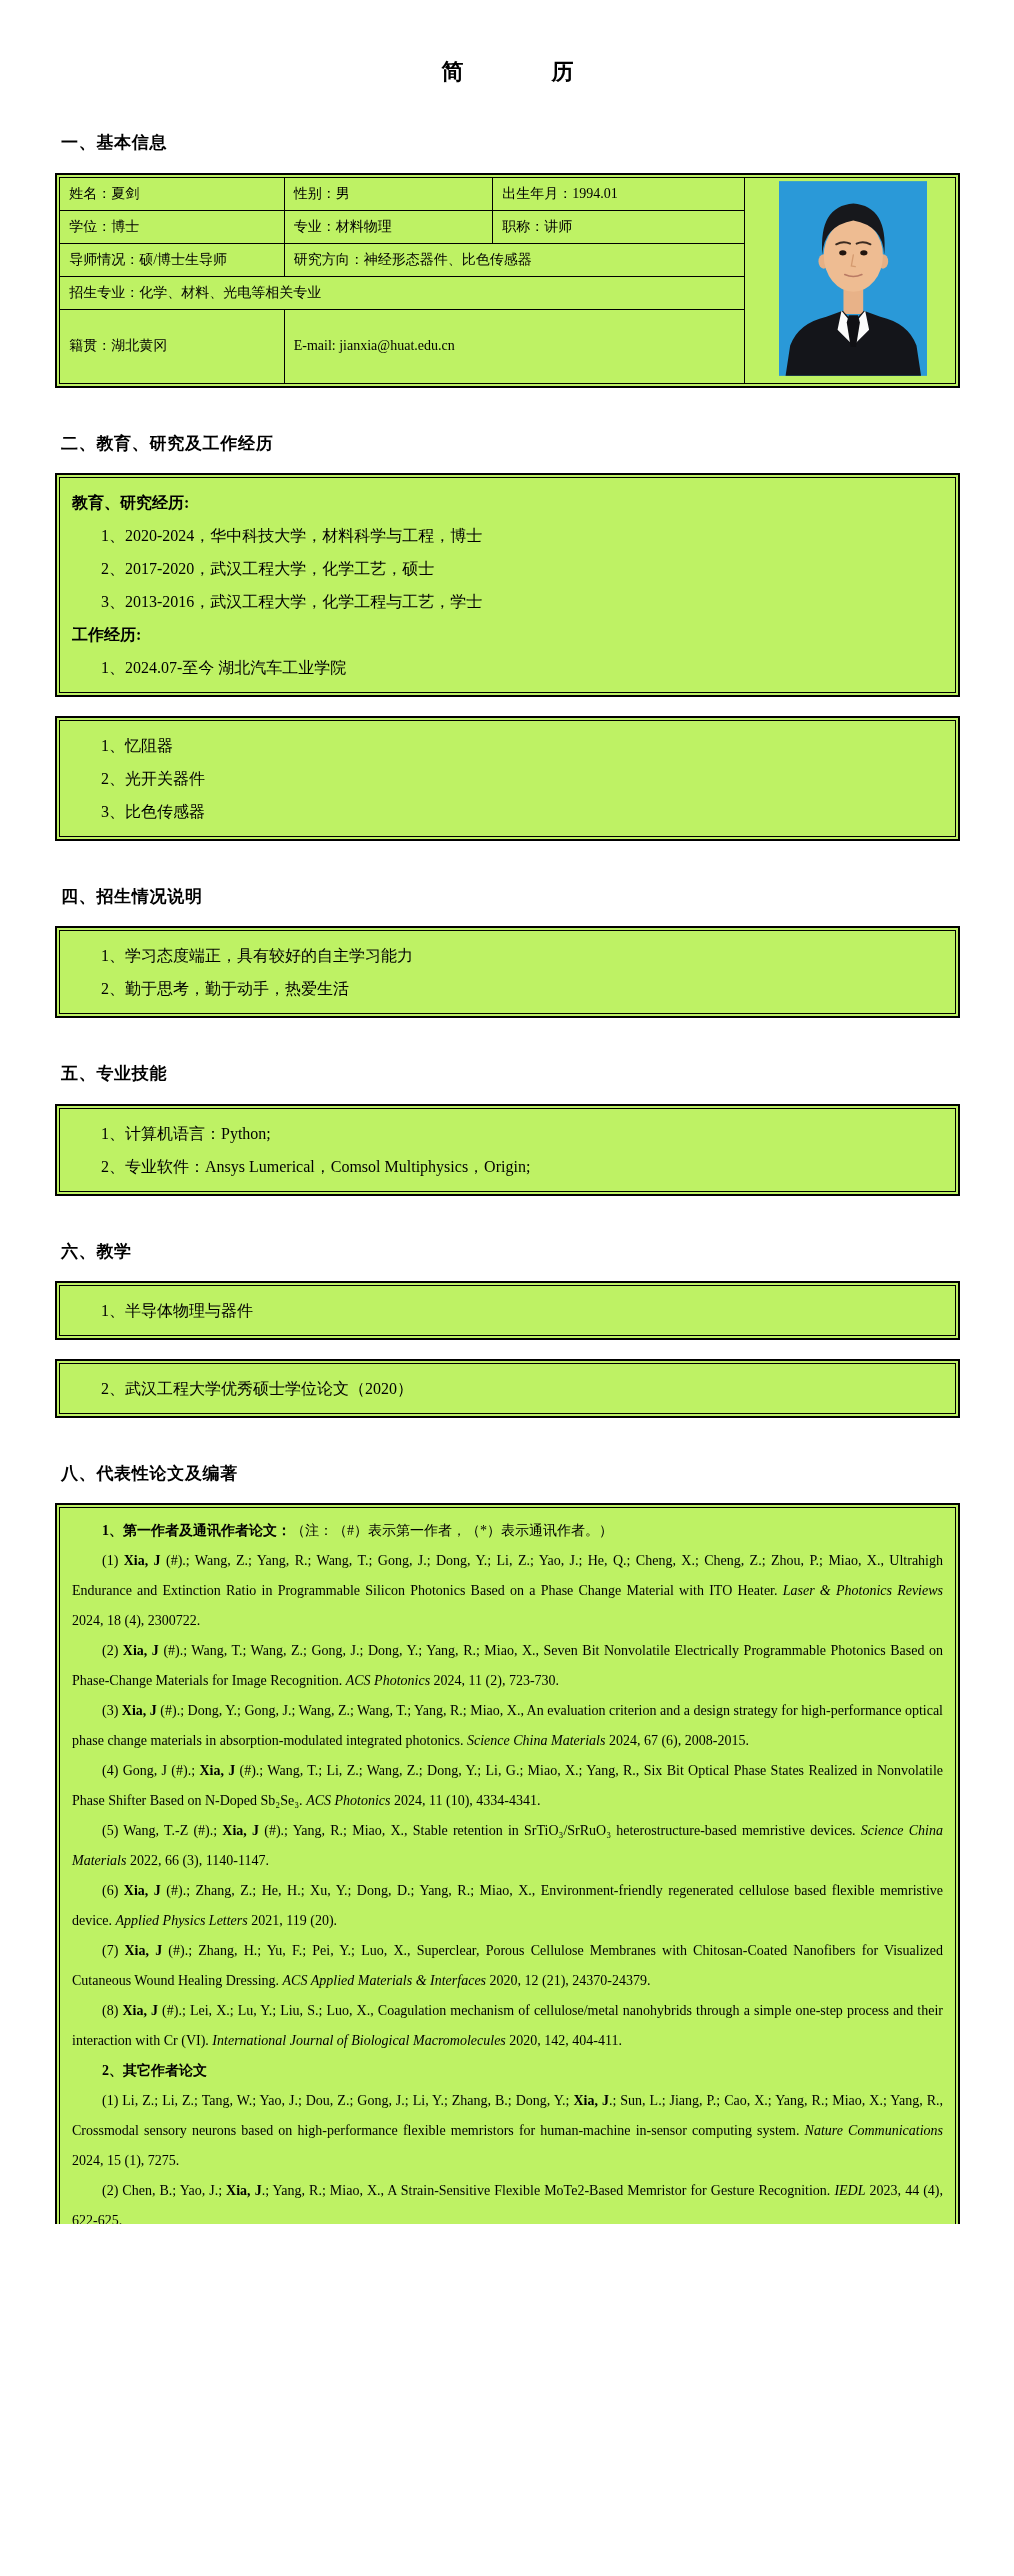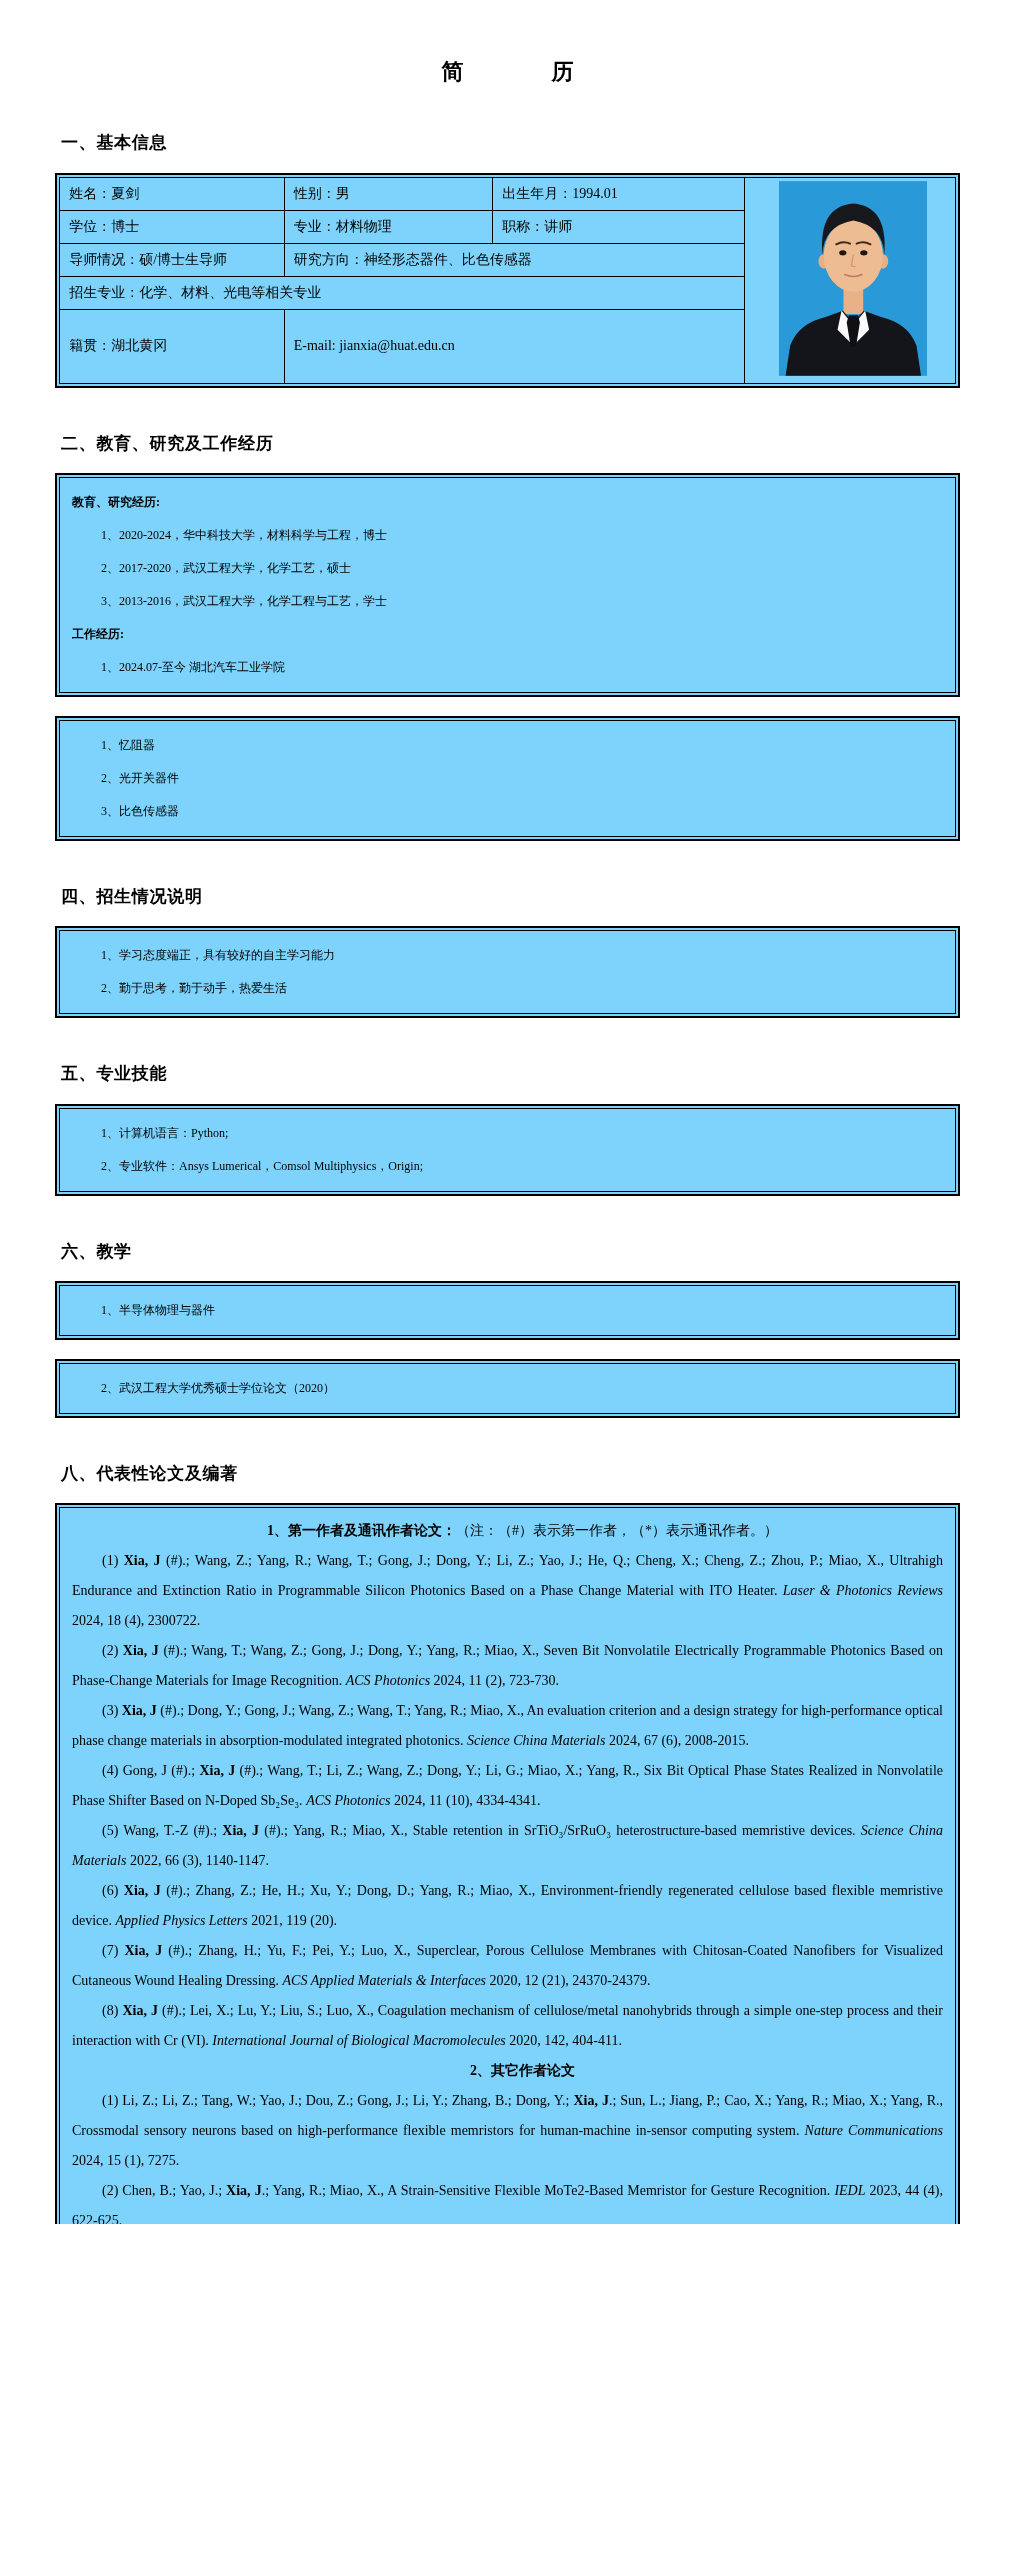--- a/index.html
+++ b/index.html
@@ -8,41 +8,41 @@
     width:1015px; height:2224px; margin:0 auto; background:#ffffff;
     font-family:"Liberation Serif","DejaVu Serif",serif; color:#000; overflow:hidden; position:relative;
   }
   .title {
     padding-top:57px; text-align:center; font-size:22px; font-weight:bold;
   }
   .sec {
     margin:44px 0 0 61px; font-size:17px; font-weight:bold; letter-spacing:0.7px;
   }
   .dbox {
-    margin:18.5px 55px 0 55px; border:2.6px solid #000; padding:2px; background:#7dd3fc;
+    margin:18.5px 55px 0 55px; border:2.6px solid #000; padding:2px; background:#bef264;
   }
   .dbox-inner { border:1.3px solid #000; padding:8px 12px; }
 
   
   table.info-table { width:100%; border-collapse:collapse; table-layout:fixed; }
   table.info-table td {
     border:1.3px solid #000; font-size:14px; padding-left:9.2px; vertical-align:middle;
   }
   table.info-table tr.r-std td { height:33px; }
   table.info-table tr.r-tall td { height:74px; }
   td.photo-cell { text-align:center; vertical-align:middle; padding:2.6px; }
   .photo-frame { display:inline-block; line-height:0; }
 
   
-  .line { font-size:12px; line-height:33px; }
+  .line { font-size:16px; line-height:33px; }
   .line.lead { font-weight:bold; }
   .line.item { padding-left:29px; }
 
   
-  .pubs .line { font-size:14px; line-height:30px;text-align:center; }
+  .pubs .line { font-size:14px; line-height:30px; }
   .line.pub { text-align:justify; text-indent:30px; }
   .line.publead { text-indent:30px; }
   .b { font-weight:bold; }
   .i { font-style:italic; }
 </style>
 </head>
 <body>
 
 <div class="page">
 

